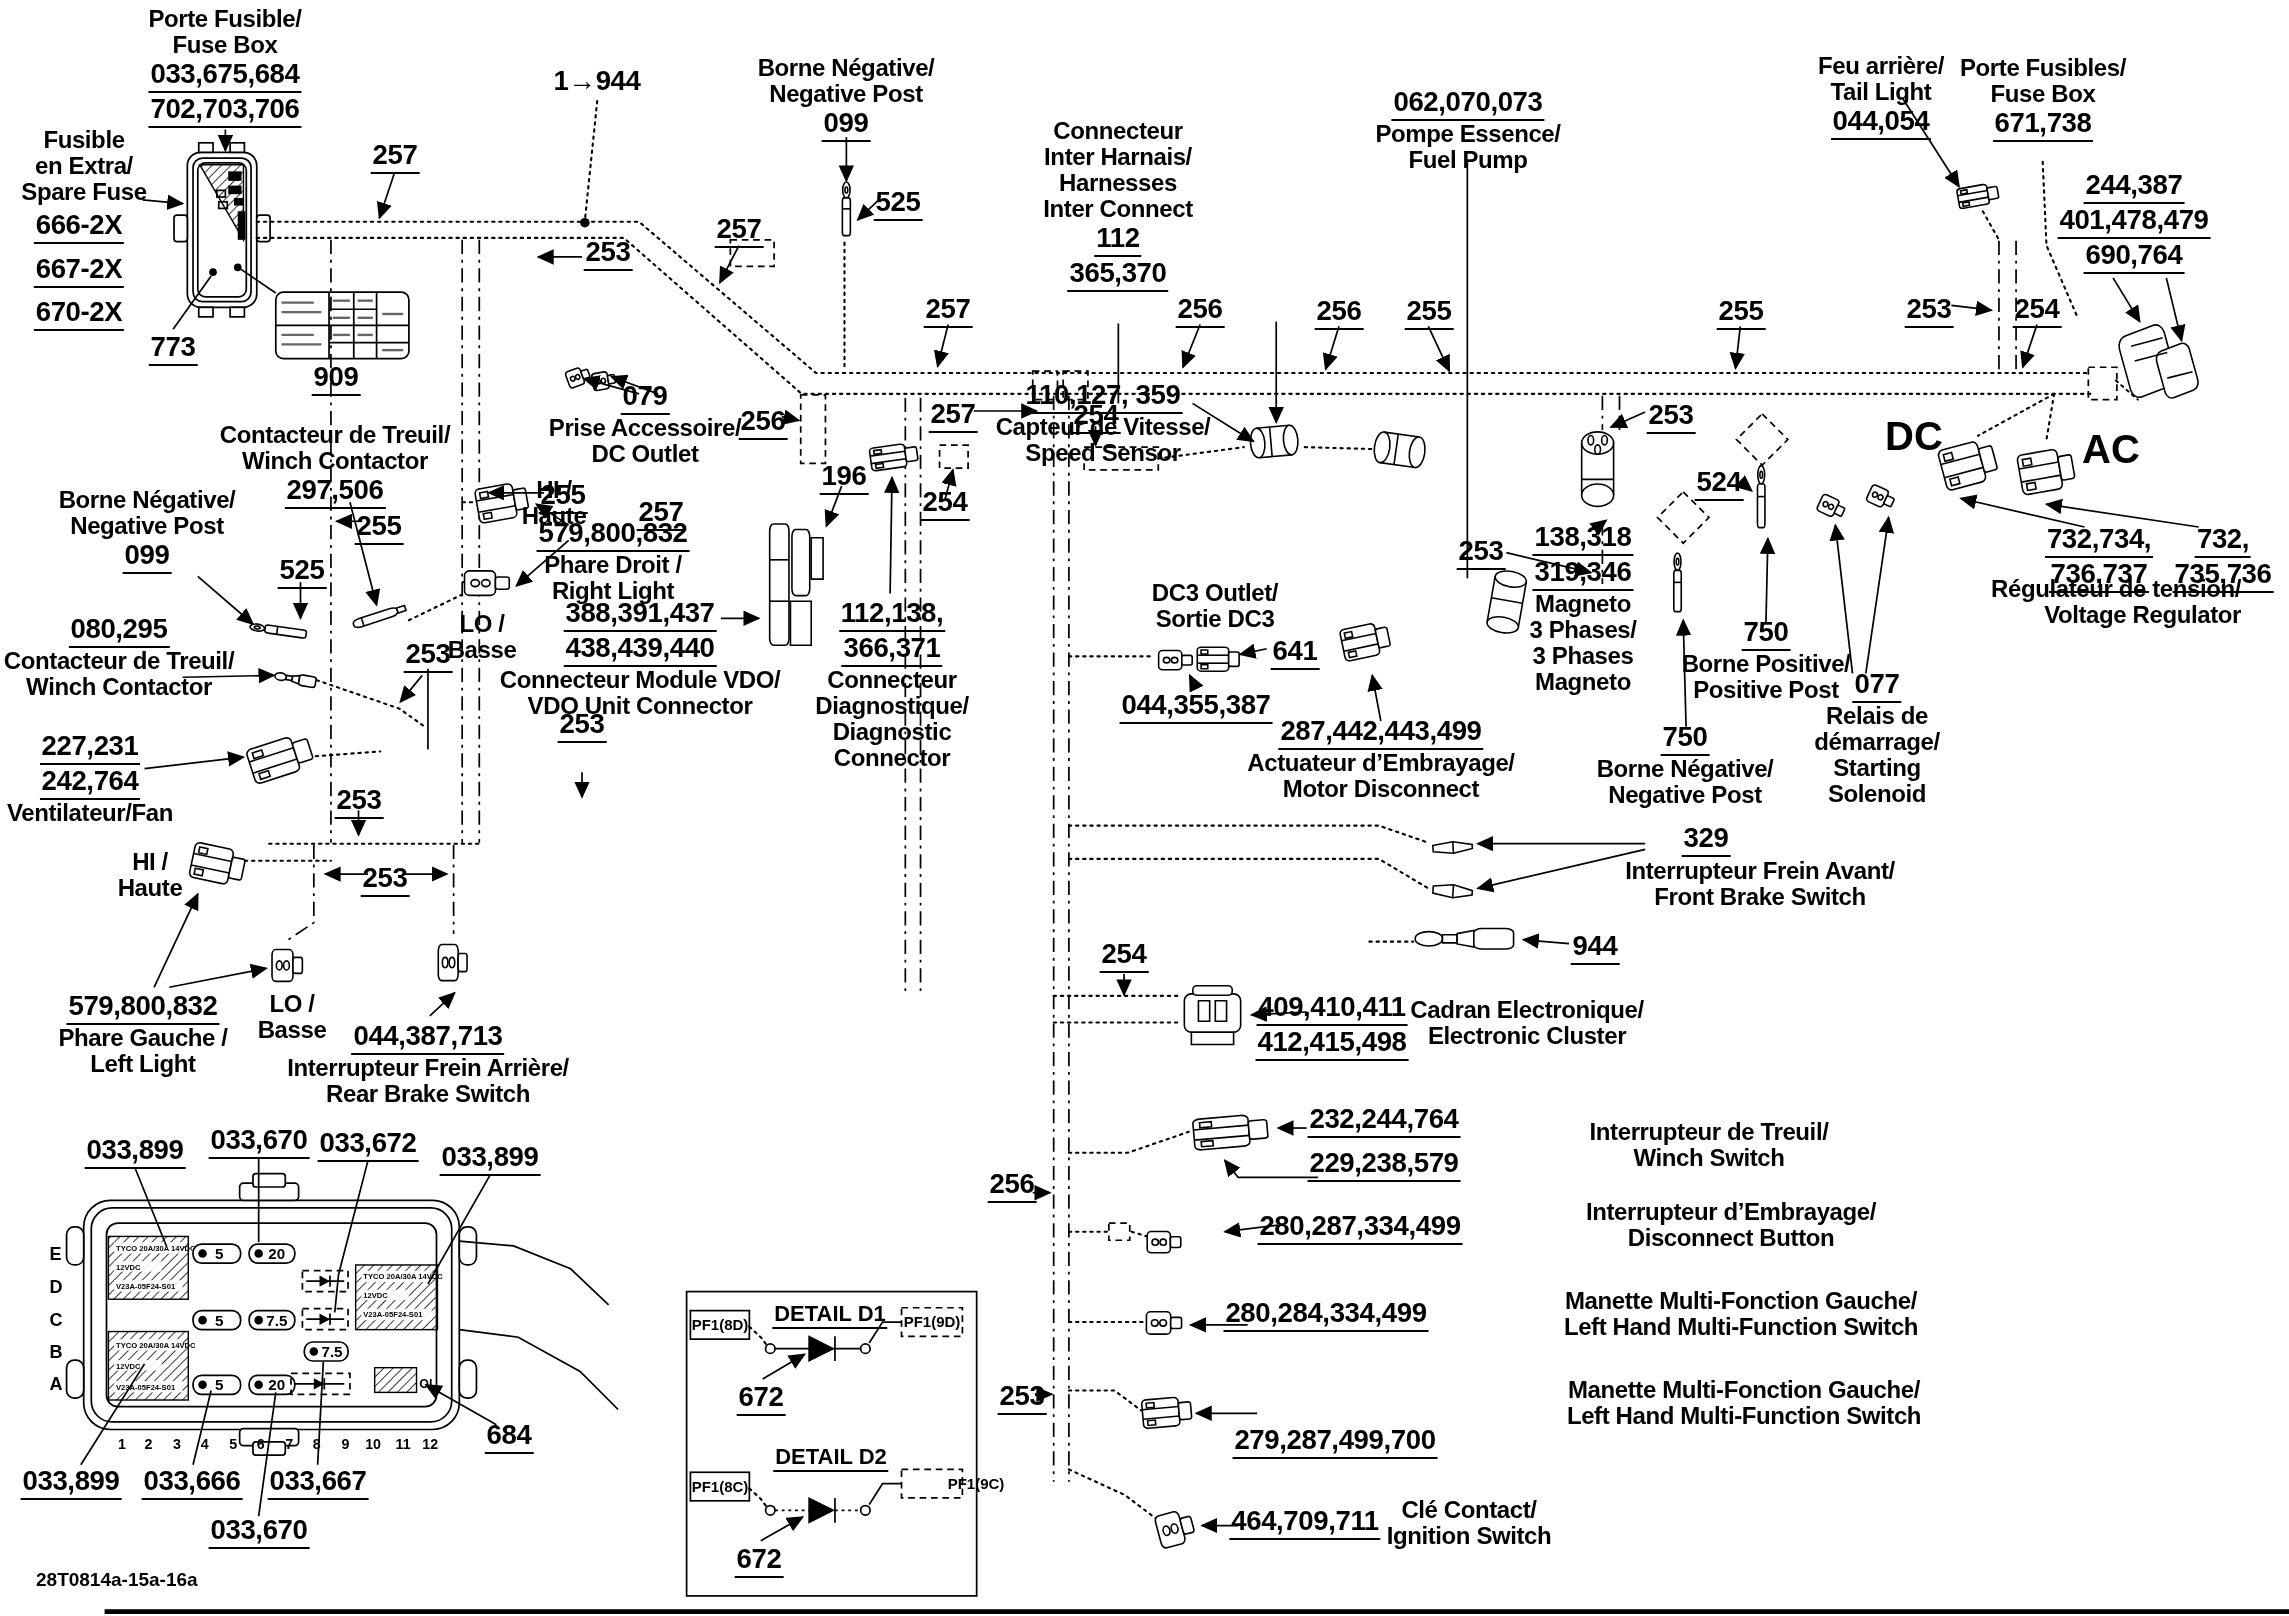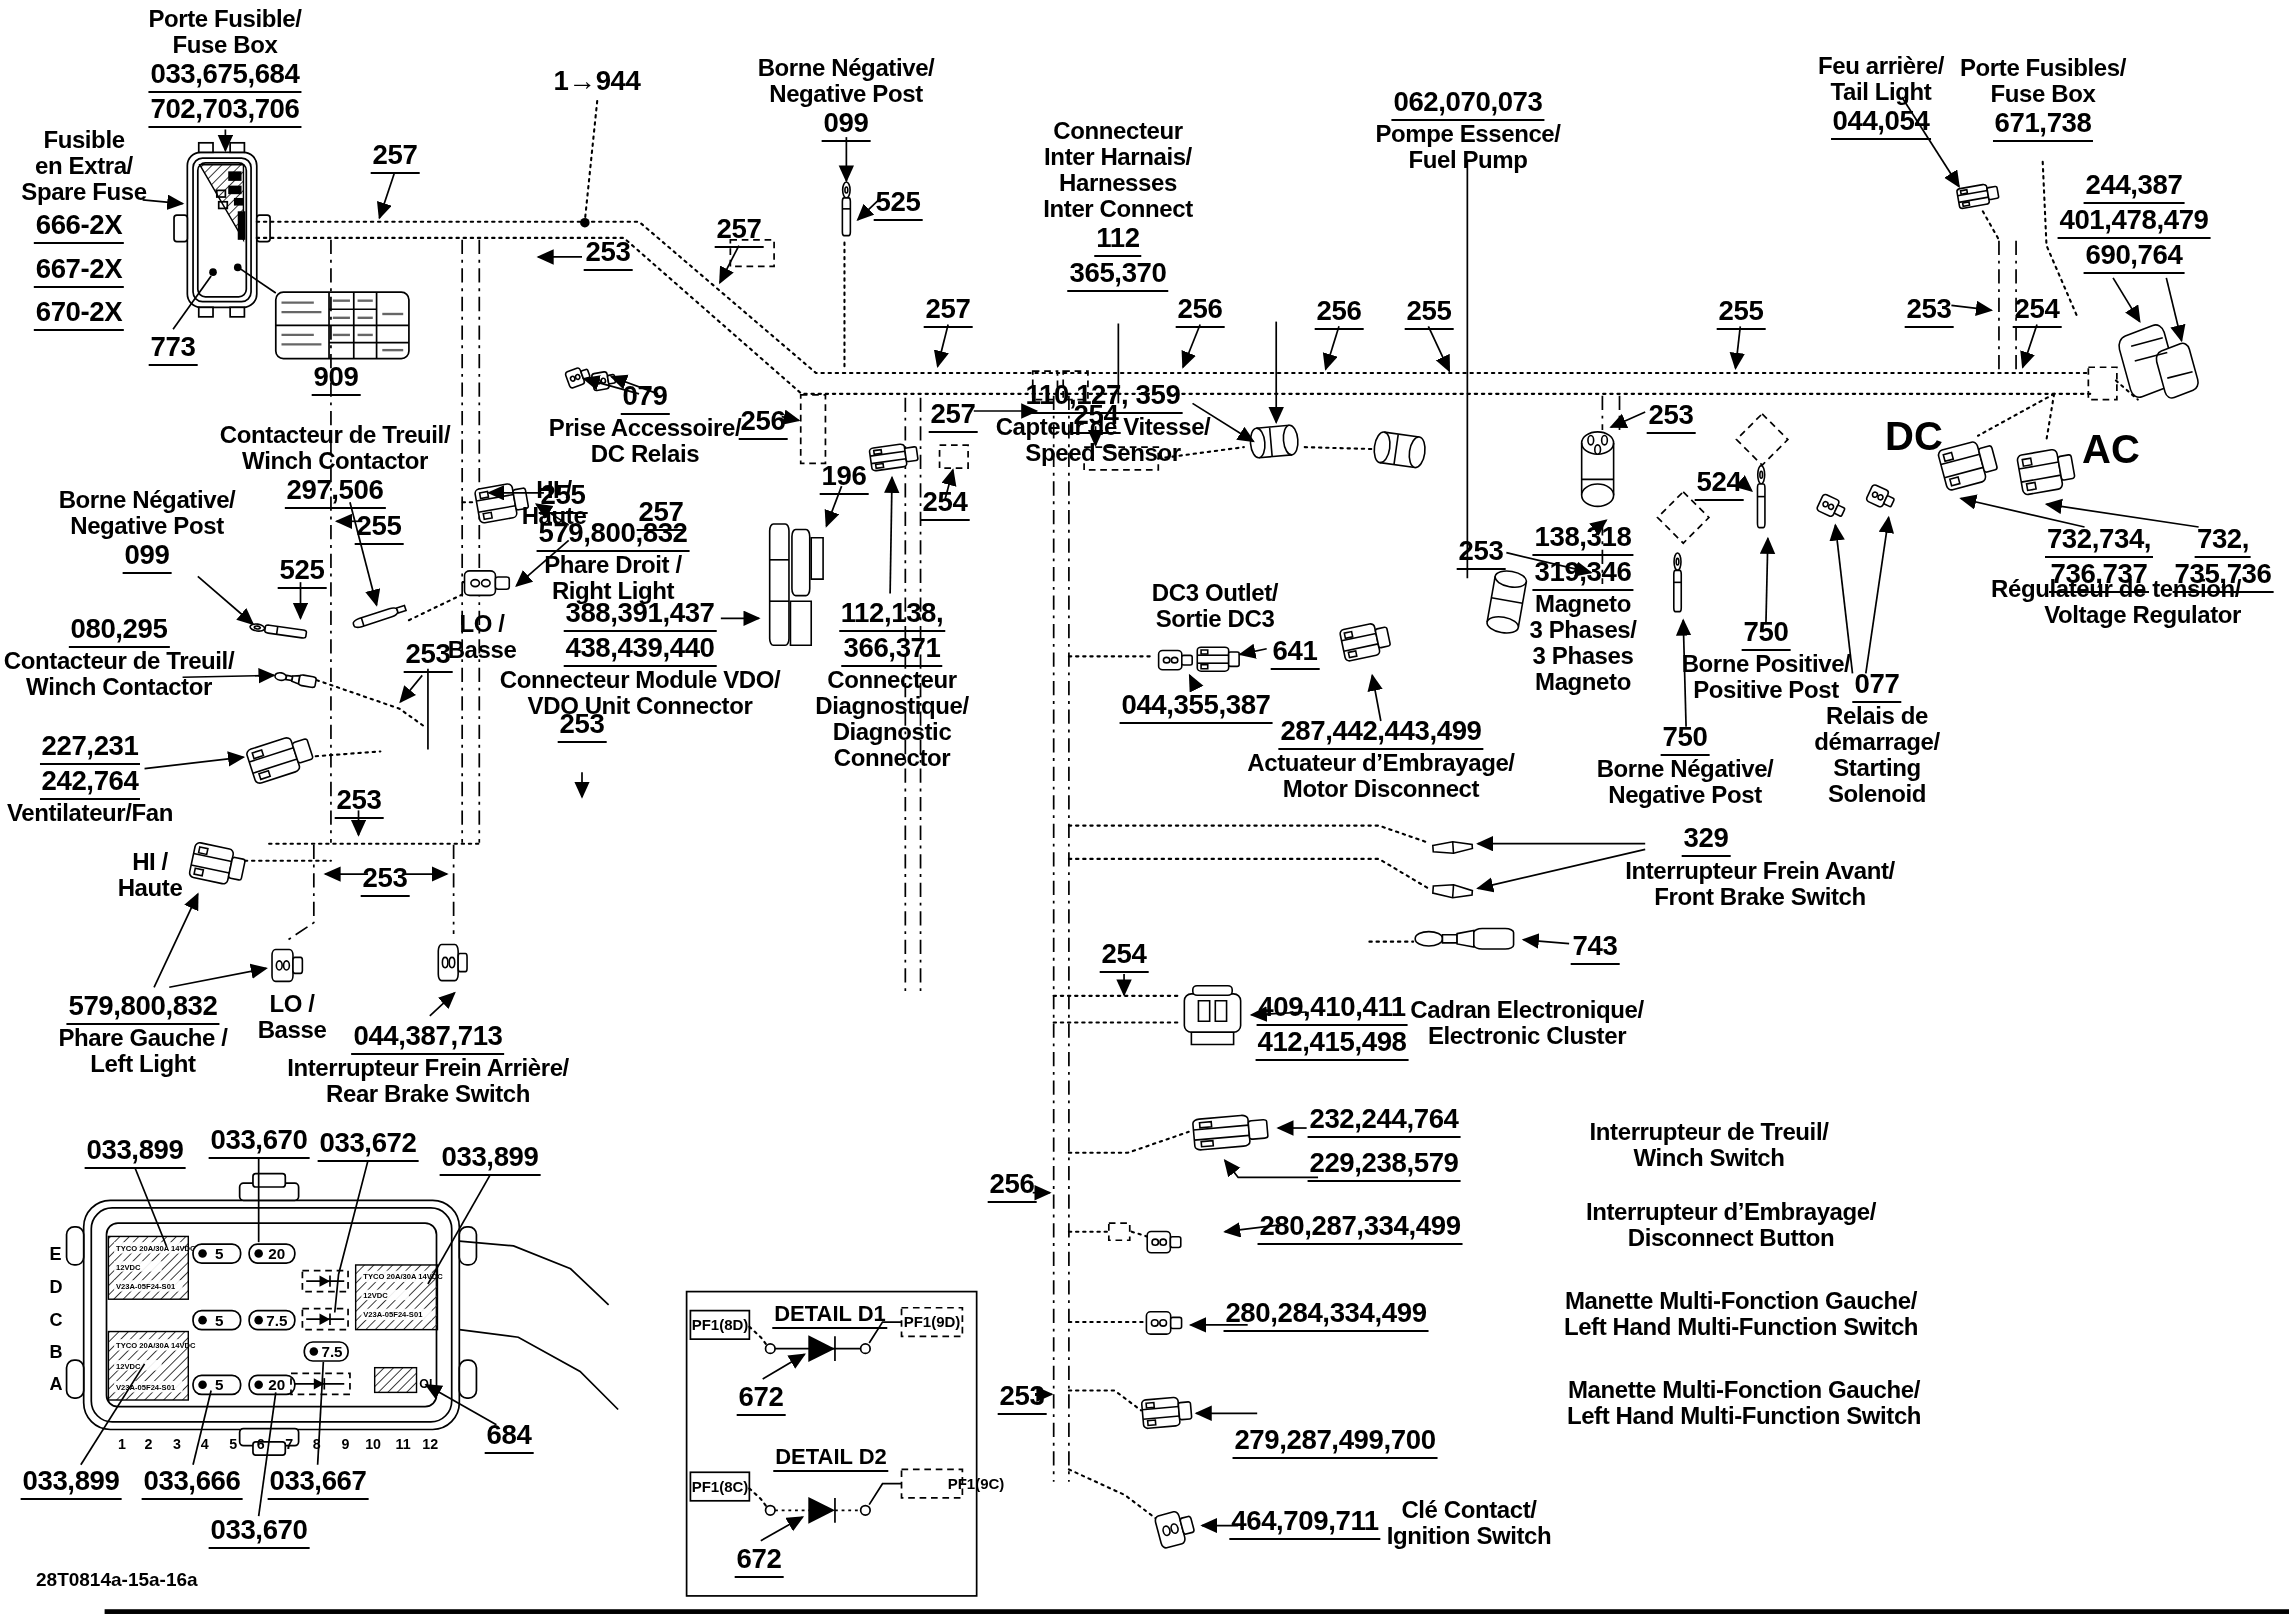--- a/index.html
+++ b/index.html
@@ -728,21 +728,21 @@
         <div class="ln pn"><span class="u">671,738</span></div>
       </div>
       <div class="co" style="left: 2134px; top: 169px;">
         <div class="ln pn"><span class="u">244,387</span></div>
         <div class="ln pn"><span class="u">401,478,479</span></div>
         <div class="ln pn"><span class="u">690,764</span></div>
       </div>
       <div class="co" style="left: 645px; top: 380px;">
         <div class="ln pn"><span class="u">079</span></div>
         <div class="ln t">Prise Accessoire/</div>
-        <div class="ln t">DC Relais</div>
+        <div class="ln t">DC Outlet</div>
       </div>
       <div class="co" style="left: 563px; top: 479px;">
         <div class="ln pn"><span class="u">255</span></div>
       </div>
       <div class="co" style="left: 763px; top: 405px;">
         <div class="ln pn"><span class="u">256</span></div>
       </div>
       <div class="co" style="left: 844px; top: 460px;">
         <div class="ln pn"><span class="u">196</span></div>
       </div>
@@ -842,21 +842,21 @@
         <div class="ln big">AC</div>
       </div>
       <div class="co" style="left: 1706px; top: 822px;">
         <div class="ln pn"><span class="u">329</span></div>
       </div>
       <div class="co" style="left: 1760px; top: 858px;">
         <div class="ln t">Interrupteur Frein Avant/</div>
         <div class="ln t">Front Brake Switch</div>
       </div>
       <div class="co" style="left: 1595px; top: 930px;">
-        <div class="ln pn"><span class="u">743</span></div>
+        <div class="ln pn"><span class="u">944</span></div>
       </div>
       <div class="co" style="left: 1124px; top: 938px;">
         <div class="ln pn"><span class="u">254</span></div>
       </div>
       <div class="co" style="left: 1332px; top: 991px;">
         <div class="ln pn"><span class="u">409,410,411</span></div>
         <div class="ln pn"><span class="u">412,415,498</span></div>
       </div>
       <div class="co" style="left: 1527px; top: 997px;">
         <div class="ln t">Cadran Electronique/</div>

